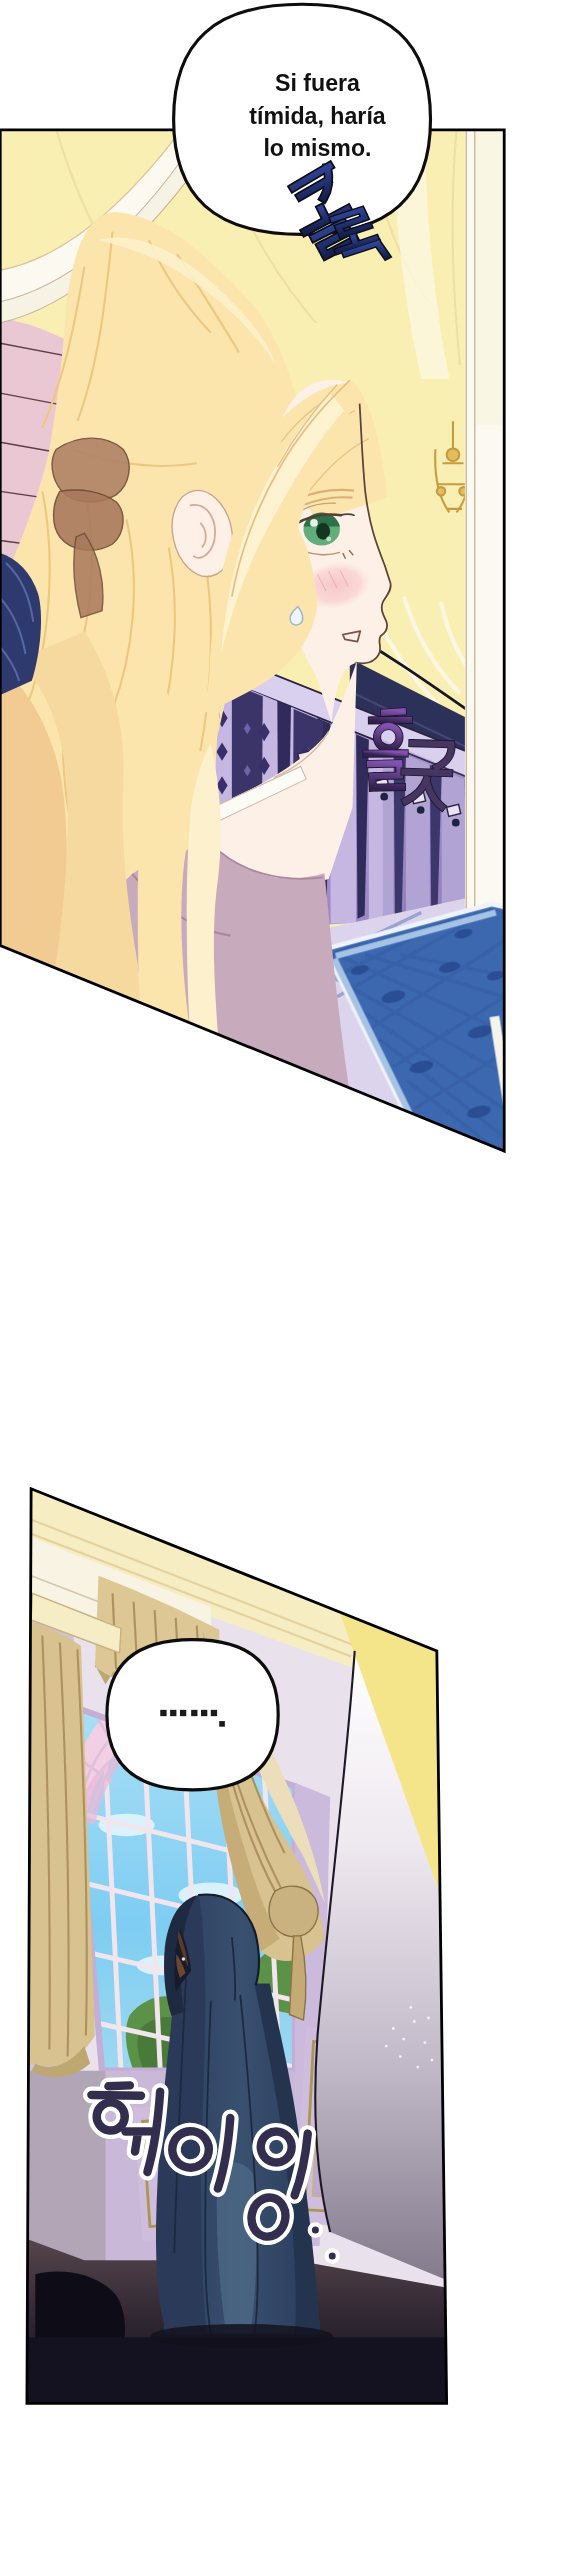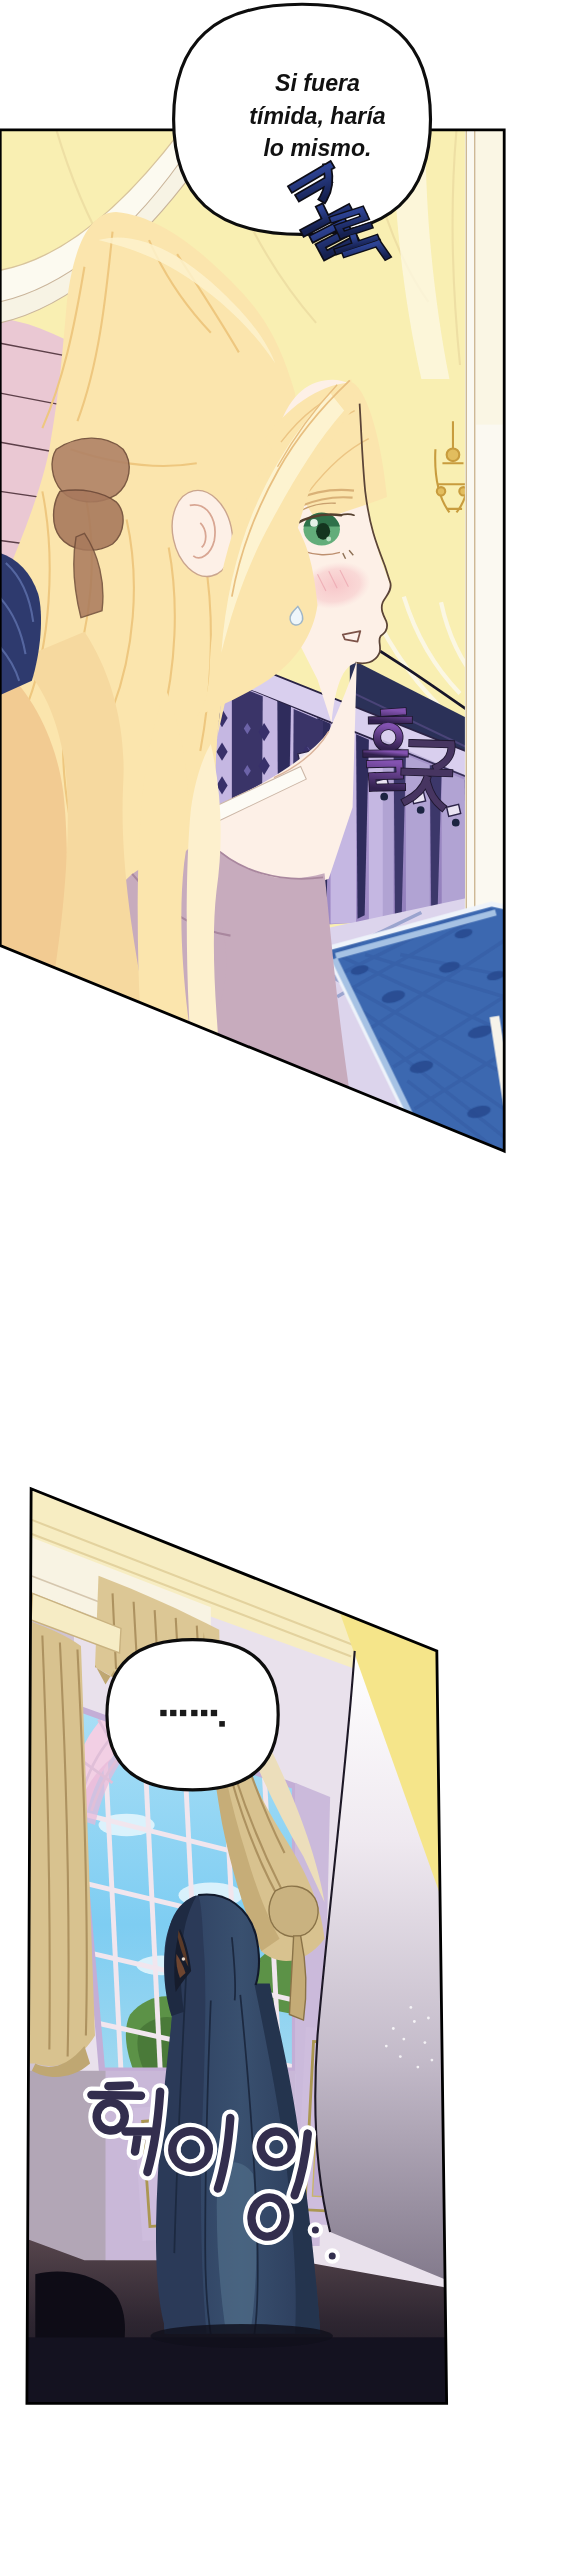--- a/index.html
+++ b/index.html
@@ -1,16 +1,16 @@
 <!DOCTYPE html>
 <html style="font-size:11.2px"><head>
 <meta charset="utf-8">
 <style>
 html,body{margin:0;padding:0;background:#ffffff;}
-#page{position:relative;width:562px;height:2448px;background:#ffffff;overflow:hidden;font-family:"Liberation Sans",sans-serif;font-style:italic;}
+#page{position:relative;width:562px;height:2448px;background:#ffffff;overflow:hidden;font-family:"Liberation Sans",sans-serif;}
 #art{position:absolute;top:0;left:0;}
 </style>
 </head>
 <body>
 <div id="page">
 <svg id="art" width="562" height="2576" viewBox="0 0 800 3670" xmlns="http://www.w3.org/2000/svg">
 <defs>
 <clipPath id="p1clip">
           <polygon points="0,185 718,185 718,1640 0,1347"></polygon>
         </clipPath>

